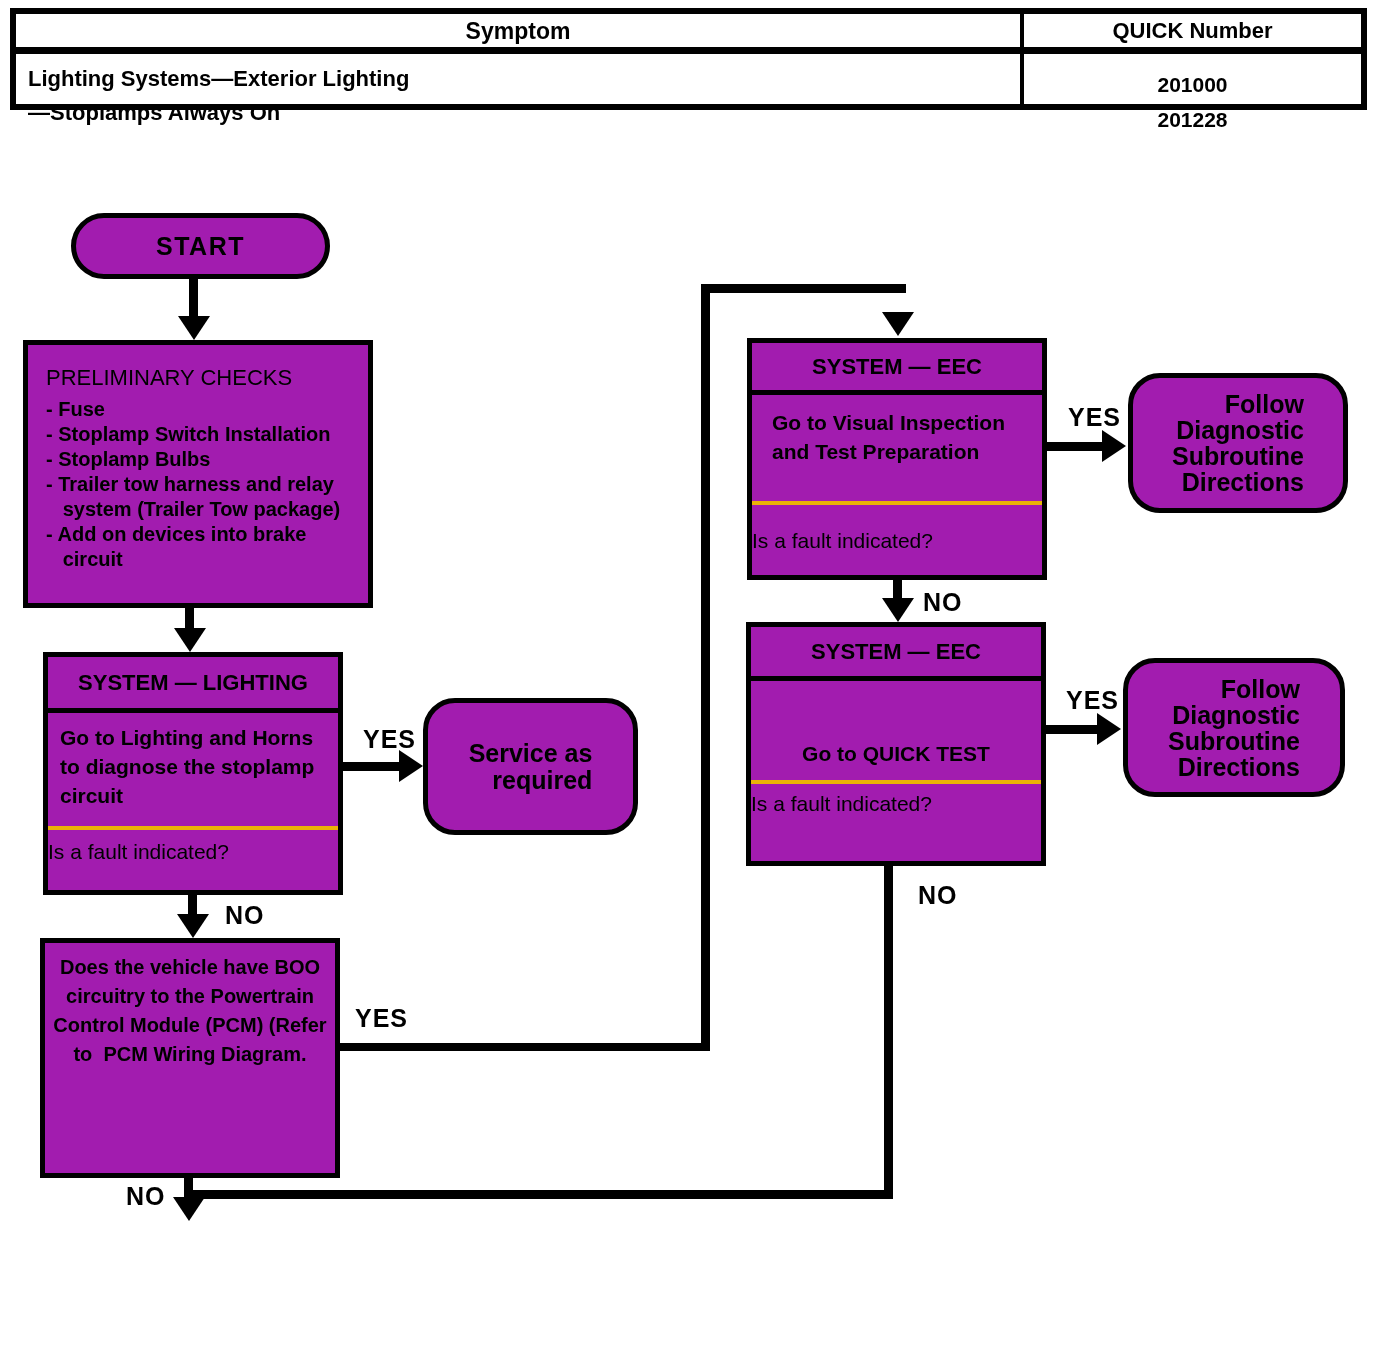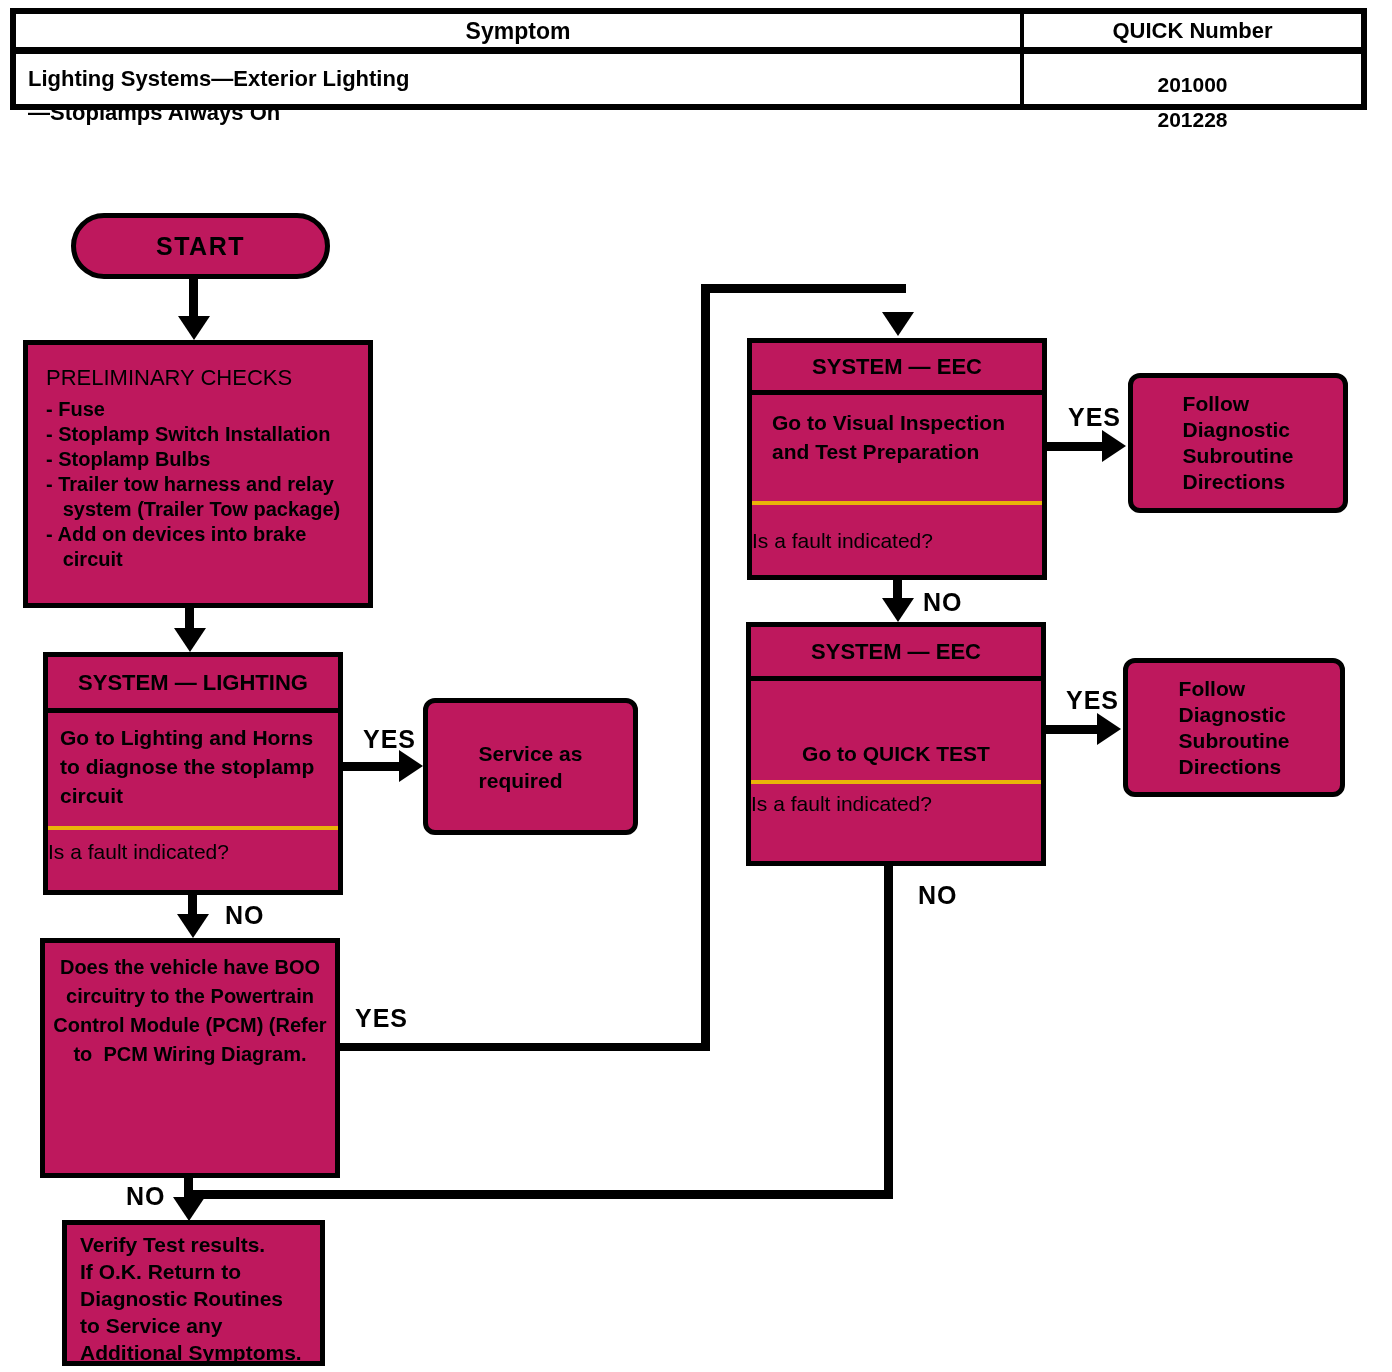--- a/index.html
+++ b/index.html
@@ -9,42 +9,42 @@
     font-family:"Liberation Sans", sans-serif; color:#000;
   }
   .line { position:absolute; background:#000; }
   .ahd { position:absolute; width:0; height:0;
          border-left:16px solid transparent; border-right:16px solid transparent;
          border-top:24px solid #000; }
   .ahr { position:absolute; width:0; height:0;
          border-top:16px solid transparent; border-bottom:16px solid transparent;
          border-left:24px solid #000; }
   .lbl { position:absolute; font-weight:bold; font-size:25px; letter-spacing:1px; }
-  .box { position:absolute; border:5px solid #000; background:#be185d; }
+  .box { position:absolute; border:5px solid #000; background:#a21caf; }
 
   
   #symptom-table { position:absolute; left:10px; top:8px; width:1357px; height:102px;
                    border:6px solid #000; }
   #tbl-vdiv  { position:absolute; left:1004px; top:0; bottom:0; width:4px; background:#000; }
   #tbl-hrule { position:absolute; left:0; right:0; top:33px; height:7px; background:#000; }
   .th-left  { position:absolute; left:0; top:4px; width:1004px; text-align:center;
               font-weight:bold; font-size:23px; }
   .th-right { position:absolute; left:1008px; right:0; top:4px; text-align:center;
               font-weight:bold; font-size:22px; }
   #tbl-sym  { position:absolute; left:12px; top:48px; line-height:34px; font-size:22px; }
   #tbl-sym .l1 { font-weight:bold; }
   #tbl-sym .l2 { font-weight:600; }
   #tbl-oasis { position:absolute; left:1008px; right:0; top:53px; text-align:center;
                line-height:35px; font-size:21px; font-weight:600; }
 
   
   .terminal { border-radius:33px; display:flex; align-items:center; justify-content:center;
               font-weight:bold; }
-  .rounded  { border-radius:12px; display:flex; align-items:center; justify-content:center;
-              text-align:left; font-weight:bold; font-size:21px; line-height:26px;
+  .rounded  { border-radius:32px; display:flex; align-items:center; justify-content:center;
+              text-align:right; font-weight:bold; font-size:25px; line-height:26px;
               white-space:pre; }
   .sec-h { border-bottom:5px solid #000; display:flex; align-items:center; justify-content:center;
            font-weight:bold; font-size:22px; }
   .sec-m { border-bottom:4px solid #eab308; font-weight:bold; font-size:21px; line-height:29px;
            white-space:pre; }
   .sec-q { font-weight:normal; font-size:21px; }
 
   #start-node { left:71px; top:213px; width:259px; height:66px; font-size:25px; letter-spacing:1.5px; }
 
   #prelim-box { left:23px; top:340px; width:350px; height:268px; padding:20px 0 0 18px; }
@@ -182,19 +182,14 @@
 Directions</div>
 
   <div class="line" style="left:884px; top:866px; width:9px; height:333px;"></div>
   <div class="line" style="left:190px; top:1190px; width:703px; height:9px;"></div>
   <div class="lbl" style="left:918px; top:881px;">NO</div>
 
   <div class="line" style="left:184px; top:1178px; width:9px; height:22px;"></div>
   <div class="ahd" style="left:173px; top:1197px;"></div>
   <div class="lbl" style="left:126px; top:1182px;">NO</div>
 
-  <div id="verify-box" class="box">Verify Test results.
-If O.K. Return to
-Diagnostic Routines
-to Service any
-Additional Symptoms.</div>
 
 </div>
 
 </body></html>

